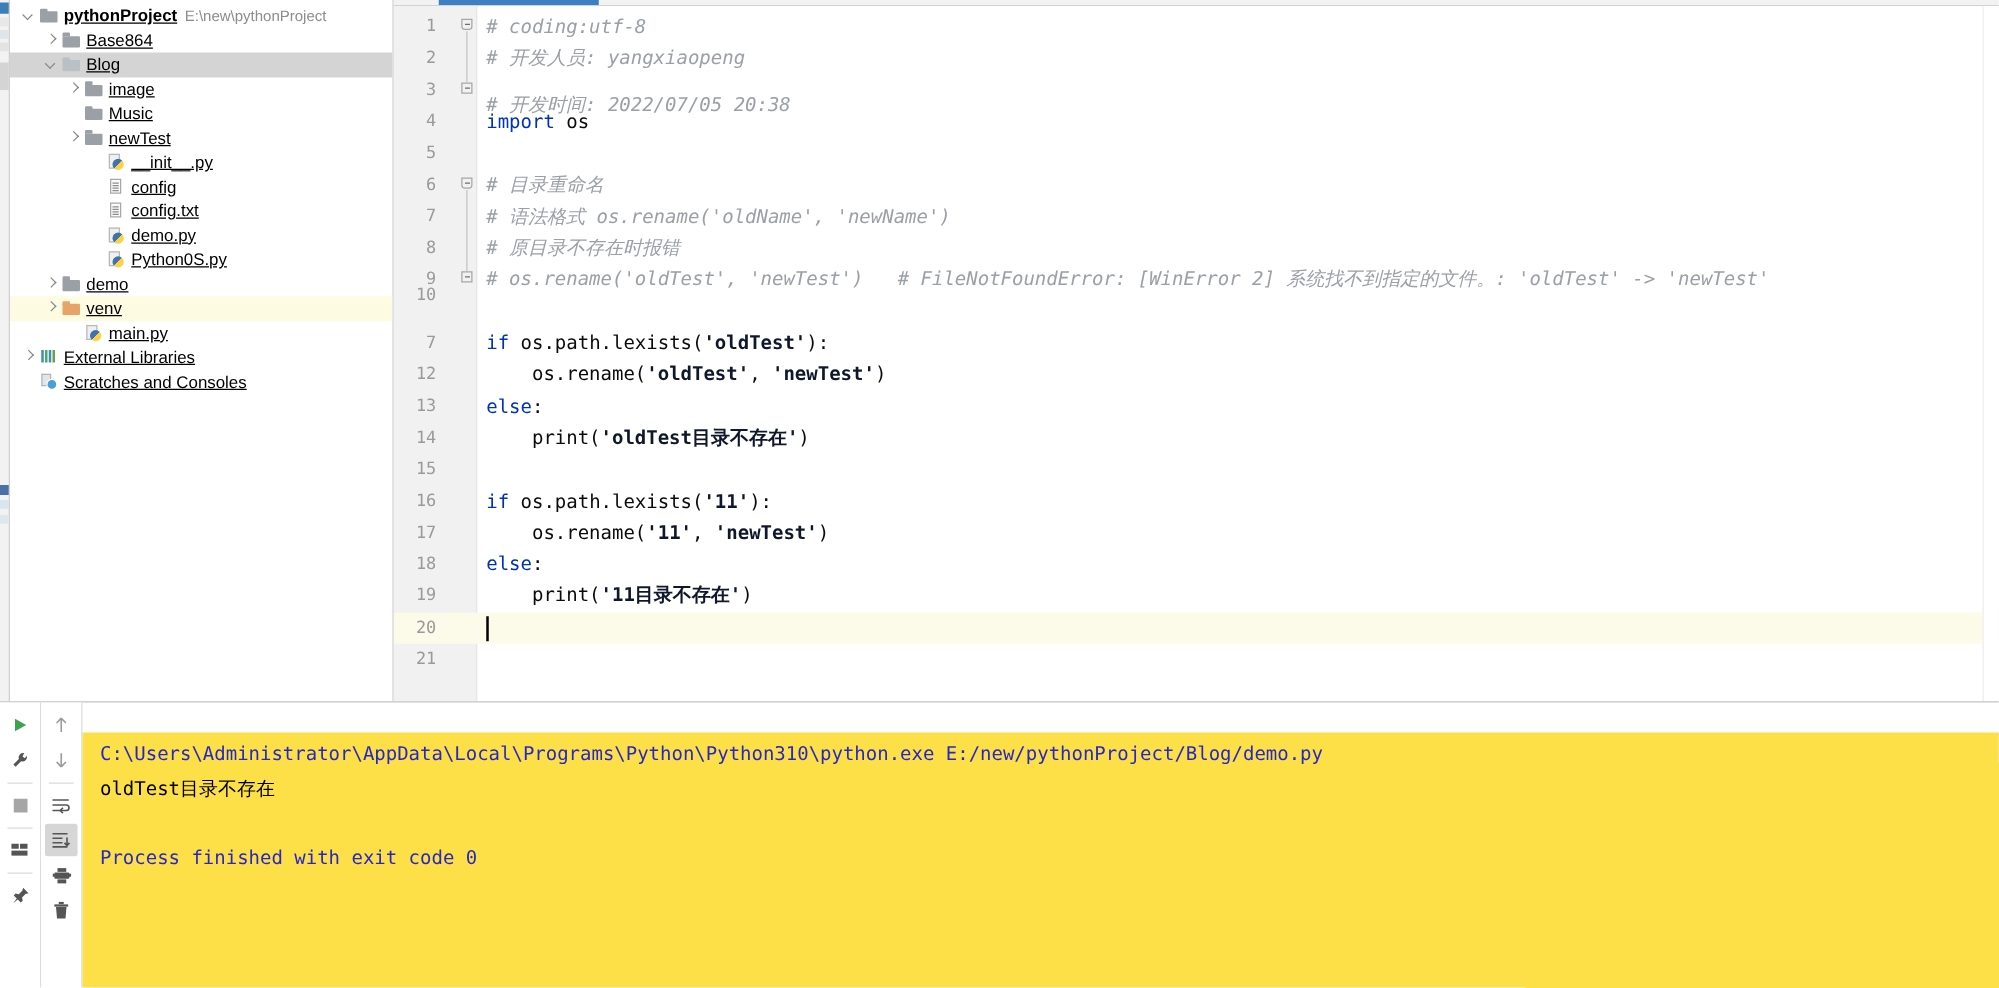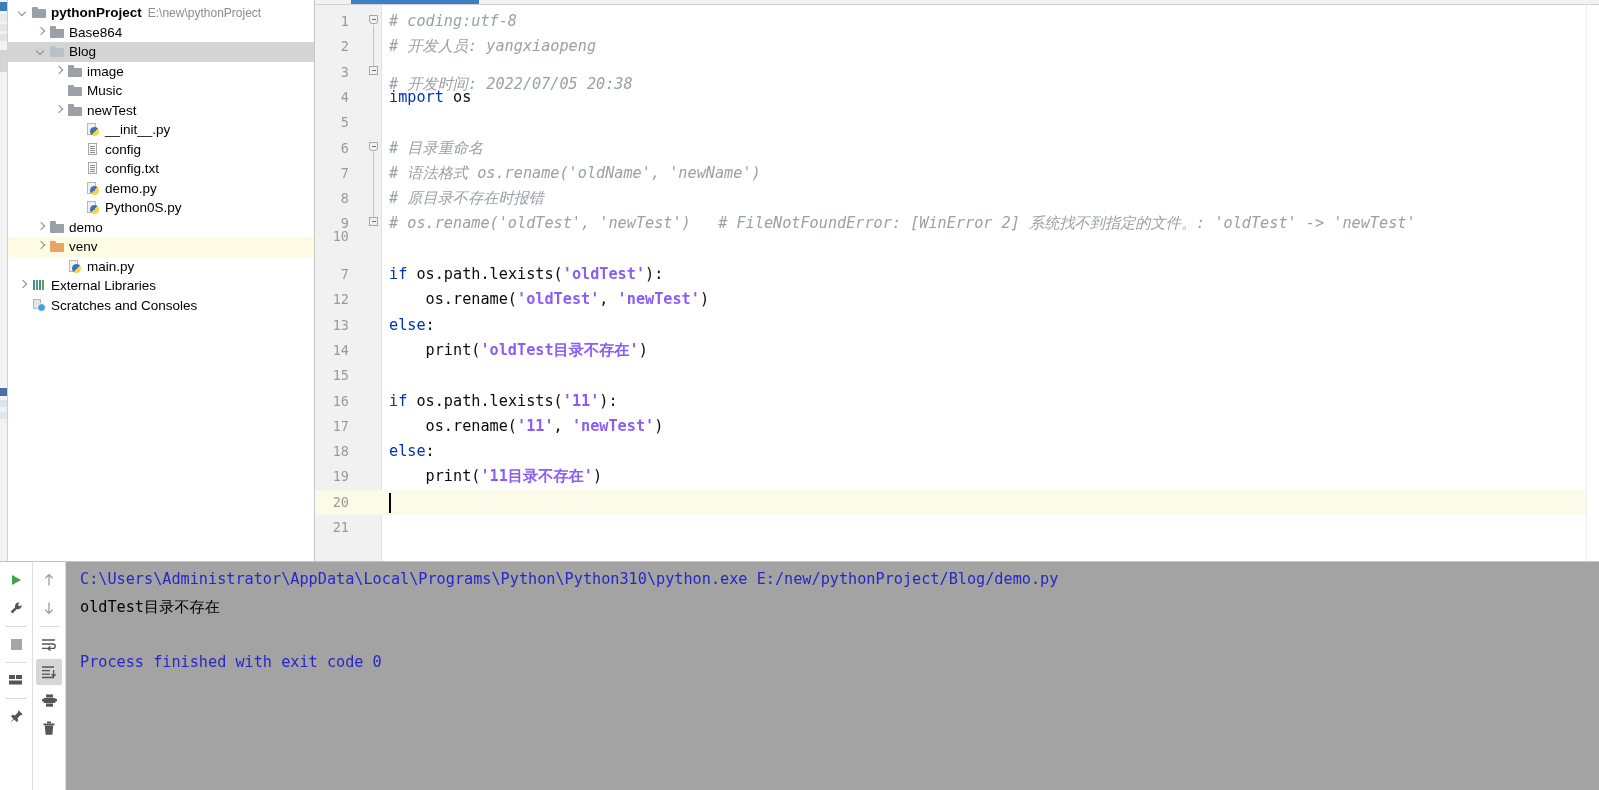--- a/index.html
+++ b/index.html
@@ -197,21 +197,21 @@
   }
   .ic-scr::after {
     content: "";
     position: absolute; left: 5px; top: 5px;
     width: 9px; height: 9px;
     border-radius: 50%;
     background: #4a9fd4;
     border: 1.5px solid #ffffff;
     box-sizing: border-box;
   }
-  .tree-label { line-height: 19.5px; }
+  .tree-label { line-height: 19.5px; text-decoration: underline; }
   .tree-label.bold { font-weight: bold; }
   .tree-sub {
     color: #8c8c8c;
     font-size: 12px;
     margin-left: 6px;
   }
 
   
   .editor {
     flex: 1 1 auto;
@@ -299,21 +299,21 @@
     left: 7px;
     height: 25.3px;
     line-height: 25.3px;
     font-family: "DejaVu Sans Mono", monospace;
     font-size: 15.2px;
     white-space: pre;
     color: #080808;
   }
   .cm { color: #9aa0a6; font-style: italic; }
   .kw { color: #0033b3; font-weight: 500; }
-  .st { color: #8b5cf6; font-weight: bold; }
+  .st { color: #0f172a; font-weight: bold; }
   .pl { color: #0b0b0b; }
   .caret {
     position: absolute;
     width: 2px; height: 20px;
     background: #000000;
   }
   .right-margin {
     position: absolute;
     top: 0; right: 0;
     width: 12px; height: 556px;
@@ -420,24 +420,25 @@
     margin-bottom: 2px;
     cursor: default;
   }
   .tb-btn.sel { background: #d6d6d6; border-radius: 2px; }
   .tb-sep {
     width: 20px; height: 1px; background: #dadada; margin: 3px 0 4px 0;
   }
   .console {
     flex: 1 1 auto;
     position: relative;
-    background: #a3a3a3;
+    background: #fde047;
     padding-left: 14px;
     padding-top: 4px;
     overflow: hidden;
+    margin-top: 24px;
   }
   .console-line {
     font-family: "DejaVu Sans Mono", monospace;
     font-size: 15.2px;
     line-height: 27.5px;
     color: #2727c5;
     white-space: pre;
   }
   .console-line.out { color: #000000; }
 </style>

